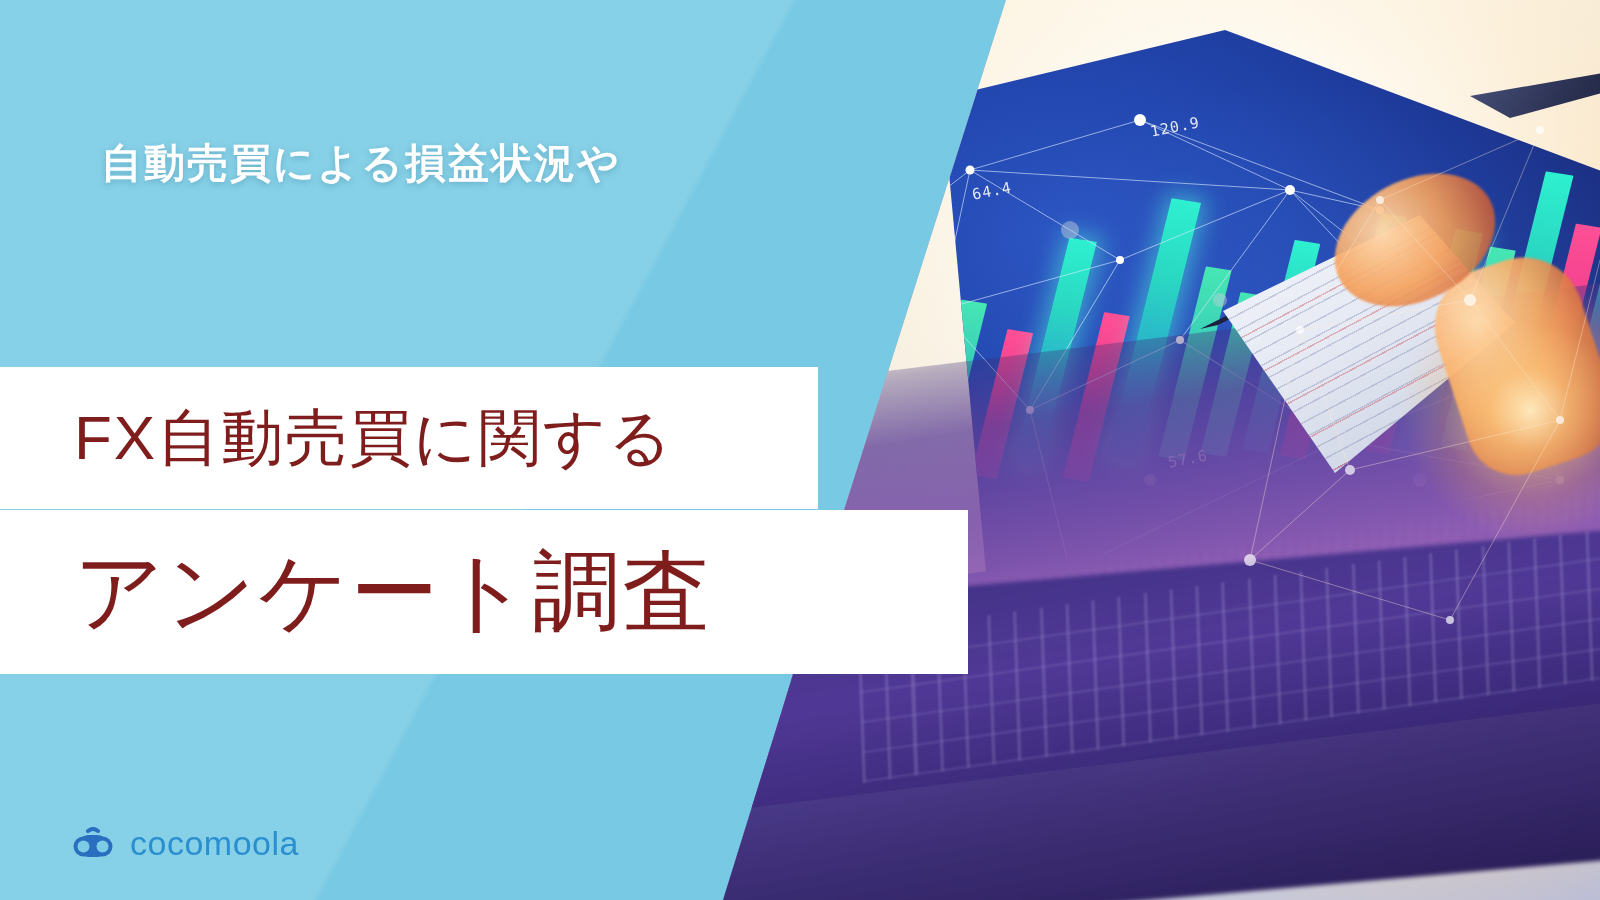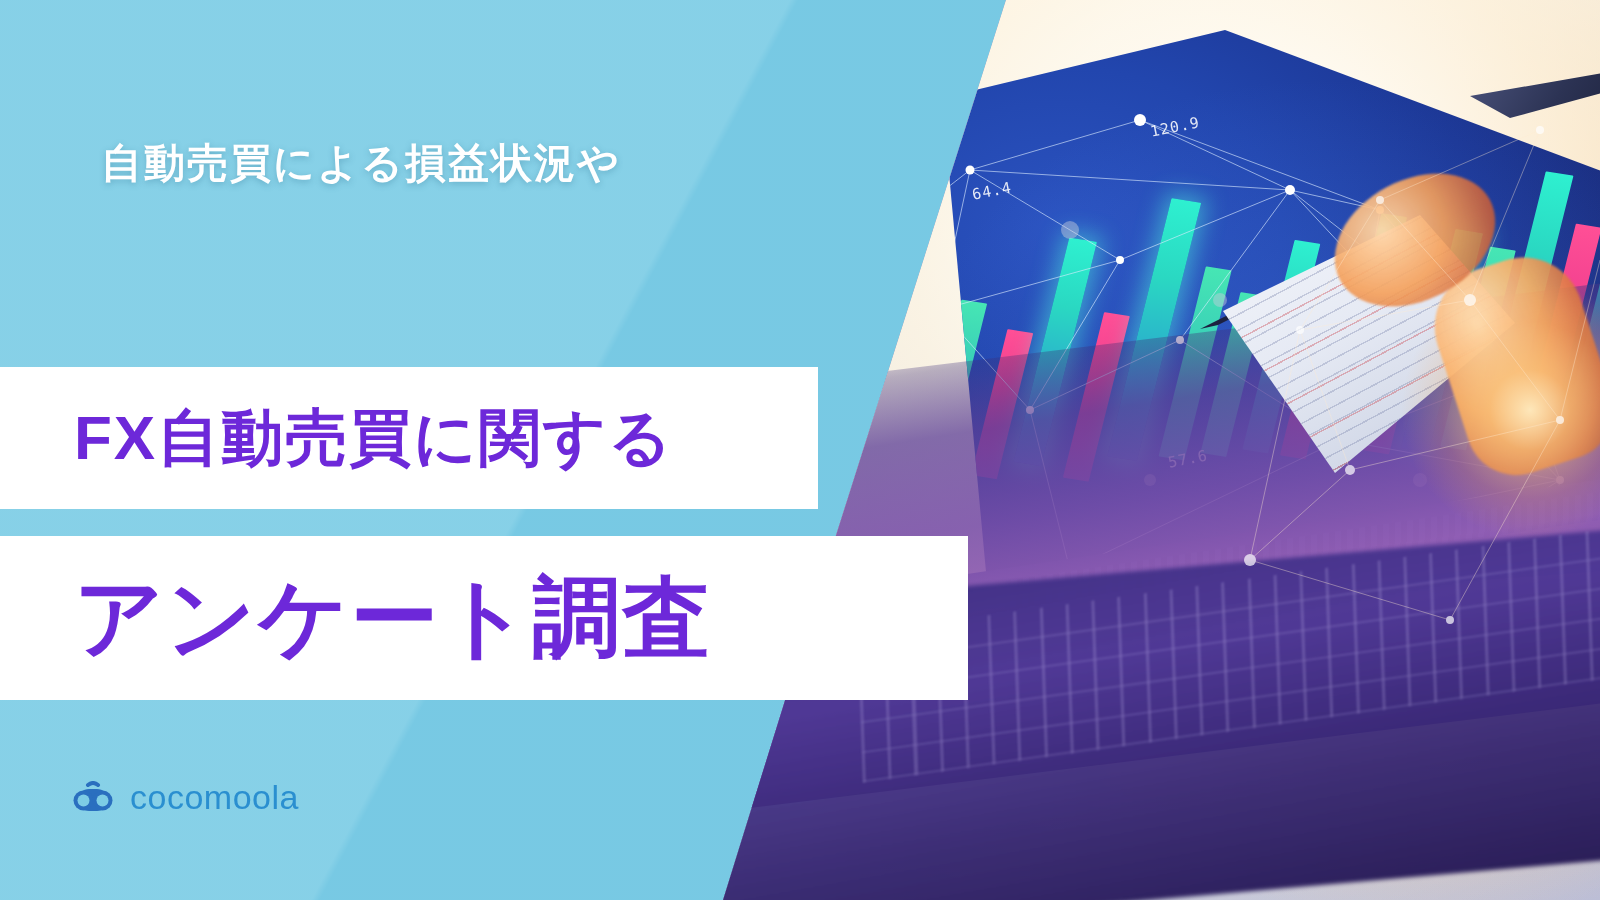--- a/index.html
+++ b/index.html
@@ -155,31 +155,31 @@
     text-shadow:0 2px 6px rgba(40,110,140,.35);
     margin-left:29px;
   }
   .sub div{white-space:nowrap;}
 
   .band{
     position:absolute;background:#ffffff;
     display:flex;align-items:center;
   }
   .band1{left:0;top:367px;width:818px;height:142px;}
-  .band2{left:0;top:536px;width:968px;height:164px;}
+  .band2{left:0;top:510px;width:968px;height:164px;}
 
   .band-txt{
-    color:#6d28d9;font-weight:700;white-space:nowrap;
+    color:#7f1d1d;font-weight:400;white-space:nowrap;
   }
   .band1 .band-txt{font-size:62px;letter-spacing:2px;margin-left:74px;}
   .band2 .band-txt{font-size:88px;letter-spacing:2px;margin-left:74px;}
 
   
   .logo{
-    position:absolute;left:70px;top:778px;
+    position:absolute;left:70px;top:824px;
     display:flex;align-items:center;gap:14px;
   }
   .logo-word{
     color:#2a8fd0;font-size:34px;font-weight:500;letter-spacing:.5px;
   }
 </style>
 </head>
 <body>
 
 <div class="banner">

